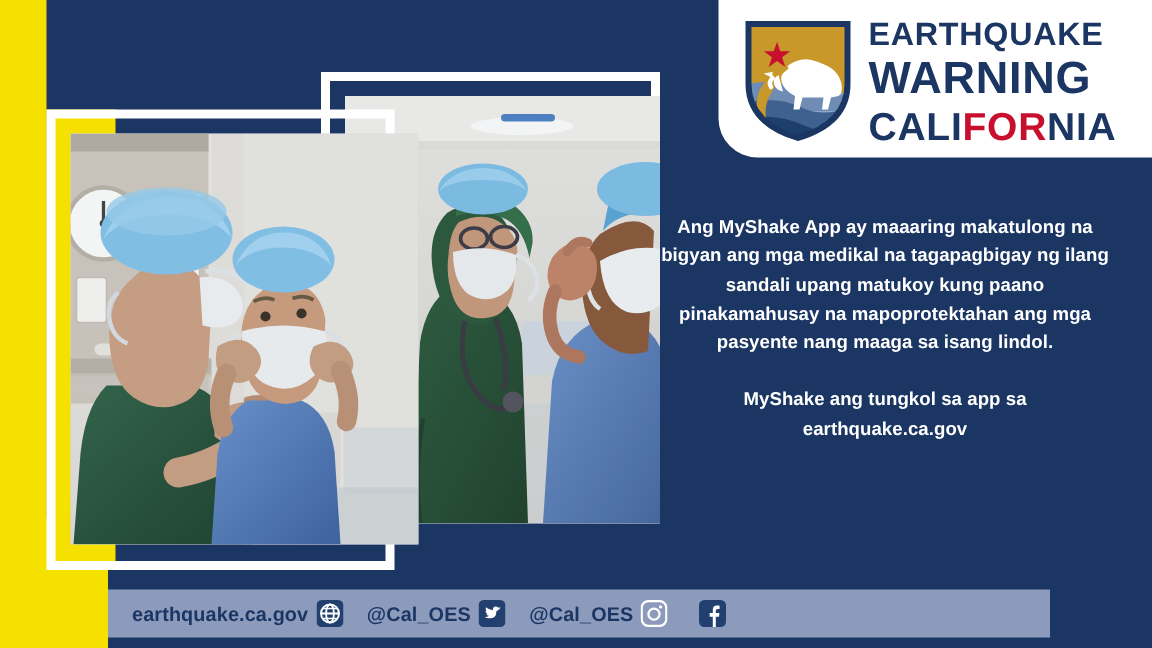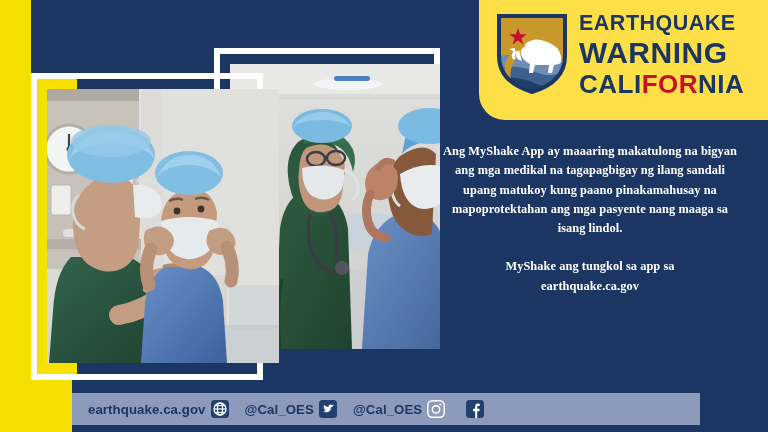--- a/index.html
+++ b/index.html
@@ -11,22 +11,22 @@
   }
   #stage{position:absolute;inset:0;width:768px;height:432px;background:#1c3664;overflow:hidden;}
 
   
   .yellow-bar{position:absolute;left:0;top:0;width:31px;height:432px;background:#f5e000;}
   .yellow-block{position:absolute;left:0;top:345px;width:72px;height:87px;background:#f5e000;}
   .yellow-frame{position:absolute;left:31px;top:73px;width:46px;height:307px;background:#f5e000;}
 
   
   .header-band{
-    position:absolute;left:479px;top:0;width:289px;height:120px;
-    background:#fde047;border-bottom-left-radius:26px;
+    position:absolute;left:479px;top:0;width:289px;height:105px;
+    background:#ffffff;border-bottom-left-radius:26px;
     display:flex;align-items:center;
   }
   .logo-shield{position:absolute;left:16px;top:12px;width:74px;height:82px;}
   .logo-text{position:absolute;left:100px;top:13px;width:180px;}
   .logo-line{
     color:#1c3664;font-weight:bold;letter-spacing:.5px;line-height:1;
     font-family:"Liberation Sans", sans-serif;
   }
   .logo-l1{font-size:21.5px;margin-bottom:3px;}
   .logo-l2{font-size:30px;margin-bottom:3px;}
@@ -44,21 +44,20 @@
   
   .frameR{left:214px;top:48px;width:226px;height:285px;}
   .photoR{left:230px;top:64px;width:210px;height:285px;}
 
   
   .body-copy{
     position:absolute;left:440px;top:142px;width:300px;
     text-align:center;color:#ffffff;
     font-size:12.4px;line-height:19.3px;font-weight:bold;
     letter-spacing:.05px;
-    font-family:Liberation Serif, serif;
   }
   .body-copy p{margin:0;}
   .body-copy .gap{height:19px;}
 
   
   .footer-band{
     position:absolute;left:72px;top:393px;width:628px;height:32px;
     background:#8c9bbb;display:flex;align-items:center;padding-left:16px;
     box-sizing:border-box;
   }

